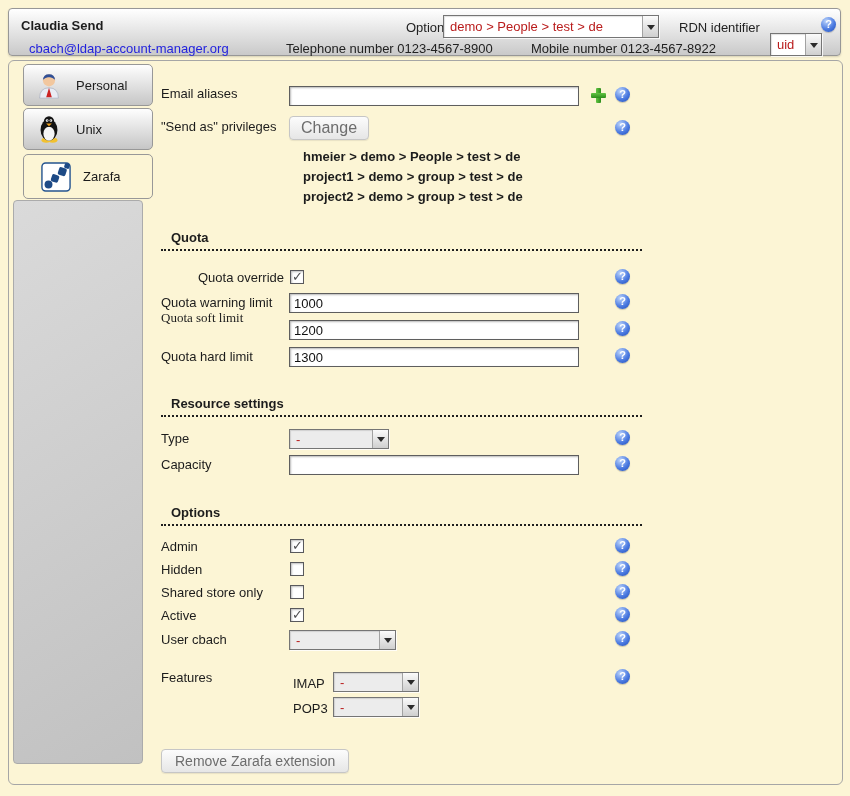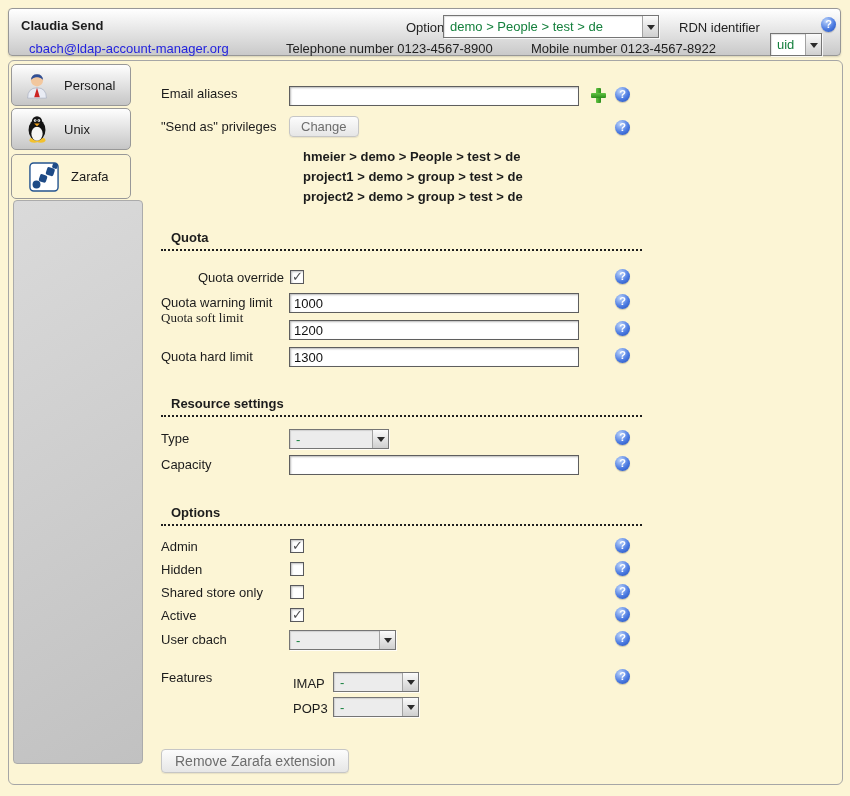--- a/index.html
+++ b/index.html
@@ -30,21 +30,21 @@
     position:absolute; height:20px; width:290px;
     border:1px solid #5e5e5e; background:#fff;
     box-shadow:inset 1px 1px 2px rgba(0,0,0,.28);
     padding:1px 4px; font:13px "Liberation Sans",sans-serif; color:#111;
   }
   .sel {
     position:absolute; height:20px;
     background:#ececec; border:1px solid #757575;
     box-shadow:inset 1px 1px 1px rgba(0,0,0,.12), 1px 1px 0 rgba(255,255,255,.8);
     display:flex; align-items:center; padding-left:6px;
-    color:#15803d; cursor:default;
+    color:#b91c1c; cursor:default;
   }
   .sel.white { background:#fff; height:23px; }
   .sel .arr {
     margin-left:auto; width:16px; align-self:stretch;
     background:linear-gradient(#fbfbfb,#cfcfcf);
     border-left:1px solid #a2a2a2;
     display:flex; align-items:center; justify-content:center;
   }
   .sel .arr::before {
     content:""; width:0; height:0;
@@ -73,36 +73,36 @@
     background:linear-gradient(90deg,#63c443,#2e8e1c); border-radius:1px;
   }
   .plus::after {
     content:""; position:absolute; left:0; top:5px; width:15px; height:5px;
     background:linear-gradient(#63c443,#2e8e1c); border-radius:1px;
   }
   .btn-gray {
     position:absolute;
     background:linear-gradient(#fcfcfc,#e6e6e6);
     border:1px solid #c6c6c6; border-radius:4px;
-    color:#6d6d6d; padding:2px 11px; font-size:13px;
+    color:#6d6d6d; padding:2px 11px; font-size:16px;
     font-family:"Liberation Sans",sans-serif; cursor:pointer;
     box-shadow:0 1px 1px rgba(0,0,0,.08);
   }
   .btn-remove { font-size:14px; padding:3px 13px; }
 
   
   .content-box {
     position:absolute; left:8px; top:60px; width:835px; height:725px;
     border:1px solid #a6a6a6; border-radius:6px;
     background:#fcf5d5;
   }
 
   
   .tab {
-    position:absolute; left:2px; width:120px; height:42px;
+    position:absolute; left:14px; width:130px; height:42px;
     border:1px solid #989898; border-radius:5px;
     background:linear-gradient(#fefefe,#c6c6c6);
     display:flex; align-items:center; gap:12px; padding-left:10px;
     cursor:pointer;
   }
   .tab.active { background:#fcf5d5; height:45px; }
   .tab svg { width:30px; height:30px; flex:0 0 auto; }
   .side-panel {
     position:absolute; left:4px; top:139px; width:130px; height:564px;
     background:linear-gradient(150deg,#dadada,#c1c1c1);

